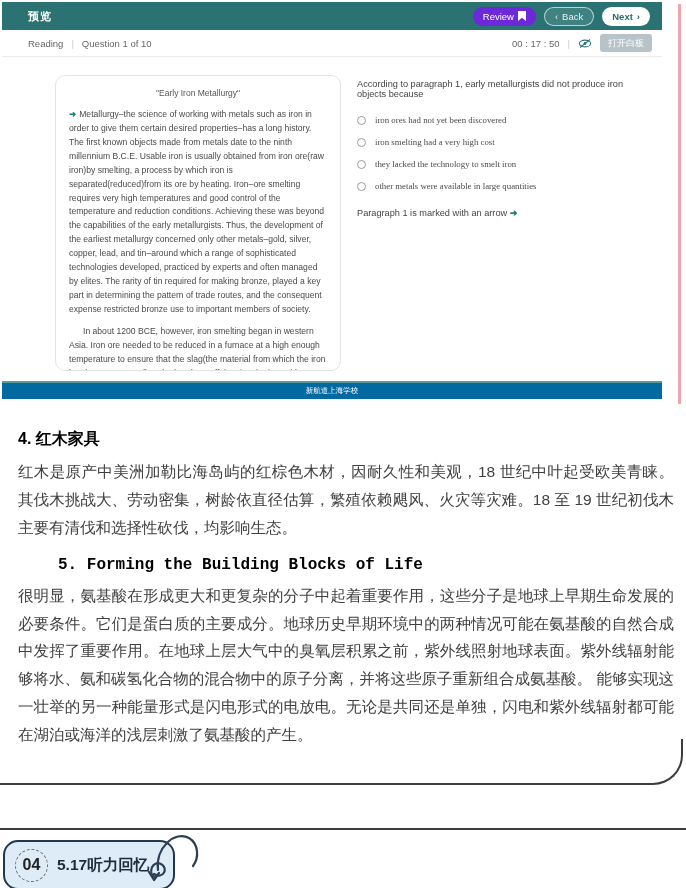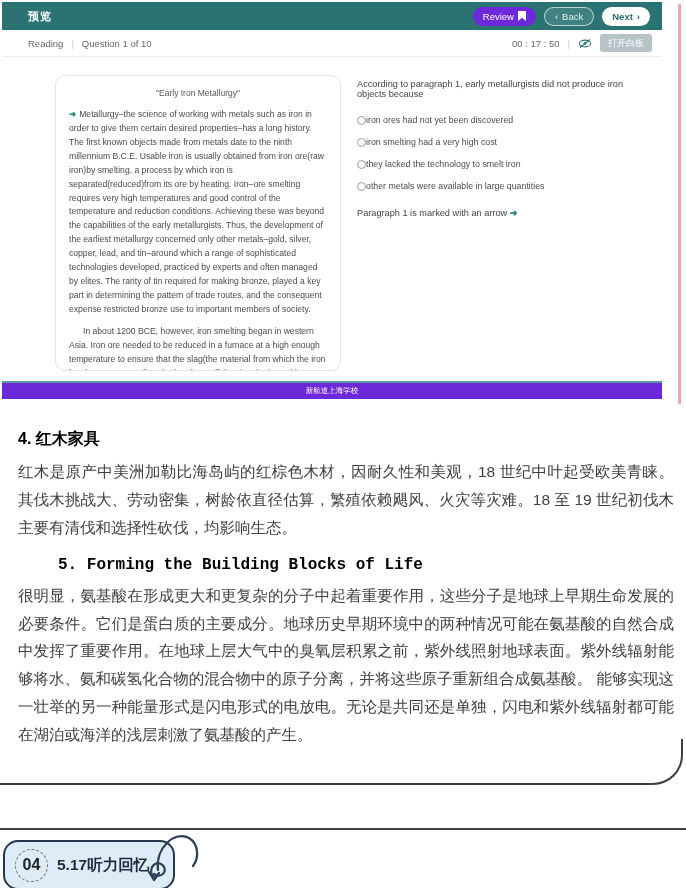--- a/index.html
+++ b/index.html
@@ -50,30 +50,30 @@
     width:286px; border:1px solid #e4e4e4; border-radius:10px;
     padding:12px 13px 6px 13px; background:#fff; height:296px; overflow:hidden;
   }
   .passage-title { text-align:center; font-size:8.5px; color:#555; margin-bottom:10px; }
   .passage-card p { font-size:8.6px; line-height:1.62; color:#4a4a4a; margin-bottom:8px; }
   .passage-card p.indent { text-indent:14px; }
   .p-arrow { color:#1b8179; font-weight:bold; margin-right:3px; }
 
   .question-panel { flex:1; padding-top:4px; }
   .stem { font-size:9.2px; color:#444; margin-bottom:16px; }
-  .option { display:flex; align-items:center; margin-bottom:12px; }
+  .option { display:flex; align-items:center; gap:9px; margin-bottom:12px;font-family:Liberation Serif, serif; }
   .radio {
     width:9px; height:9px; border:1px solid #9a9a9a; border-radius:50%;
     background:#fff; flex:0 0 auto; cursor:pointer;
   }
   .option .opt-label { font-size:8.8px; color:#4a4a4a; }
   .note { font-size:9.2px; color:#444; margin-top:16px; }
 
   .footbar {
-    height:18px; background:#6d28d9; border-top:2px solid #5d9a9a;
+    height:18px; background:#0369a1; border-top:2px solid #5d9a9a;
     display:flex; align-items:center; justify-content:center;
   }
   .footbar span { color:#fff; font-size:7.5px; }
 
   
   .doc-sections { padding:16px 12px 0 18px; }
   .doc-sections h3 { font-size:16px; color:#000000; margin-top:14px; margin-bottom:8px; font-weight:bold; }
   .doc-sections h3.latin { font-family:Liberation Mono, monospace;margin-left:40px; }
   .doc-sections p { font-size:15.5px; line-height:1.8; color:#404040; text-align:justify; }
   .gap-after-5 { height:6px; }

